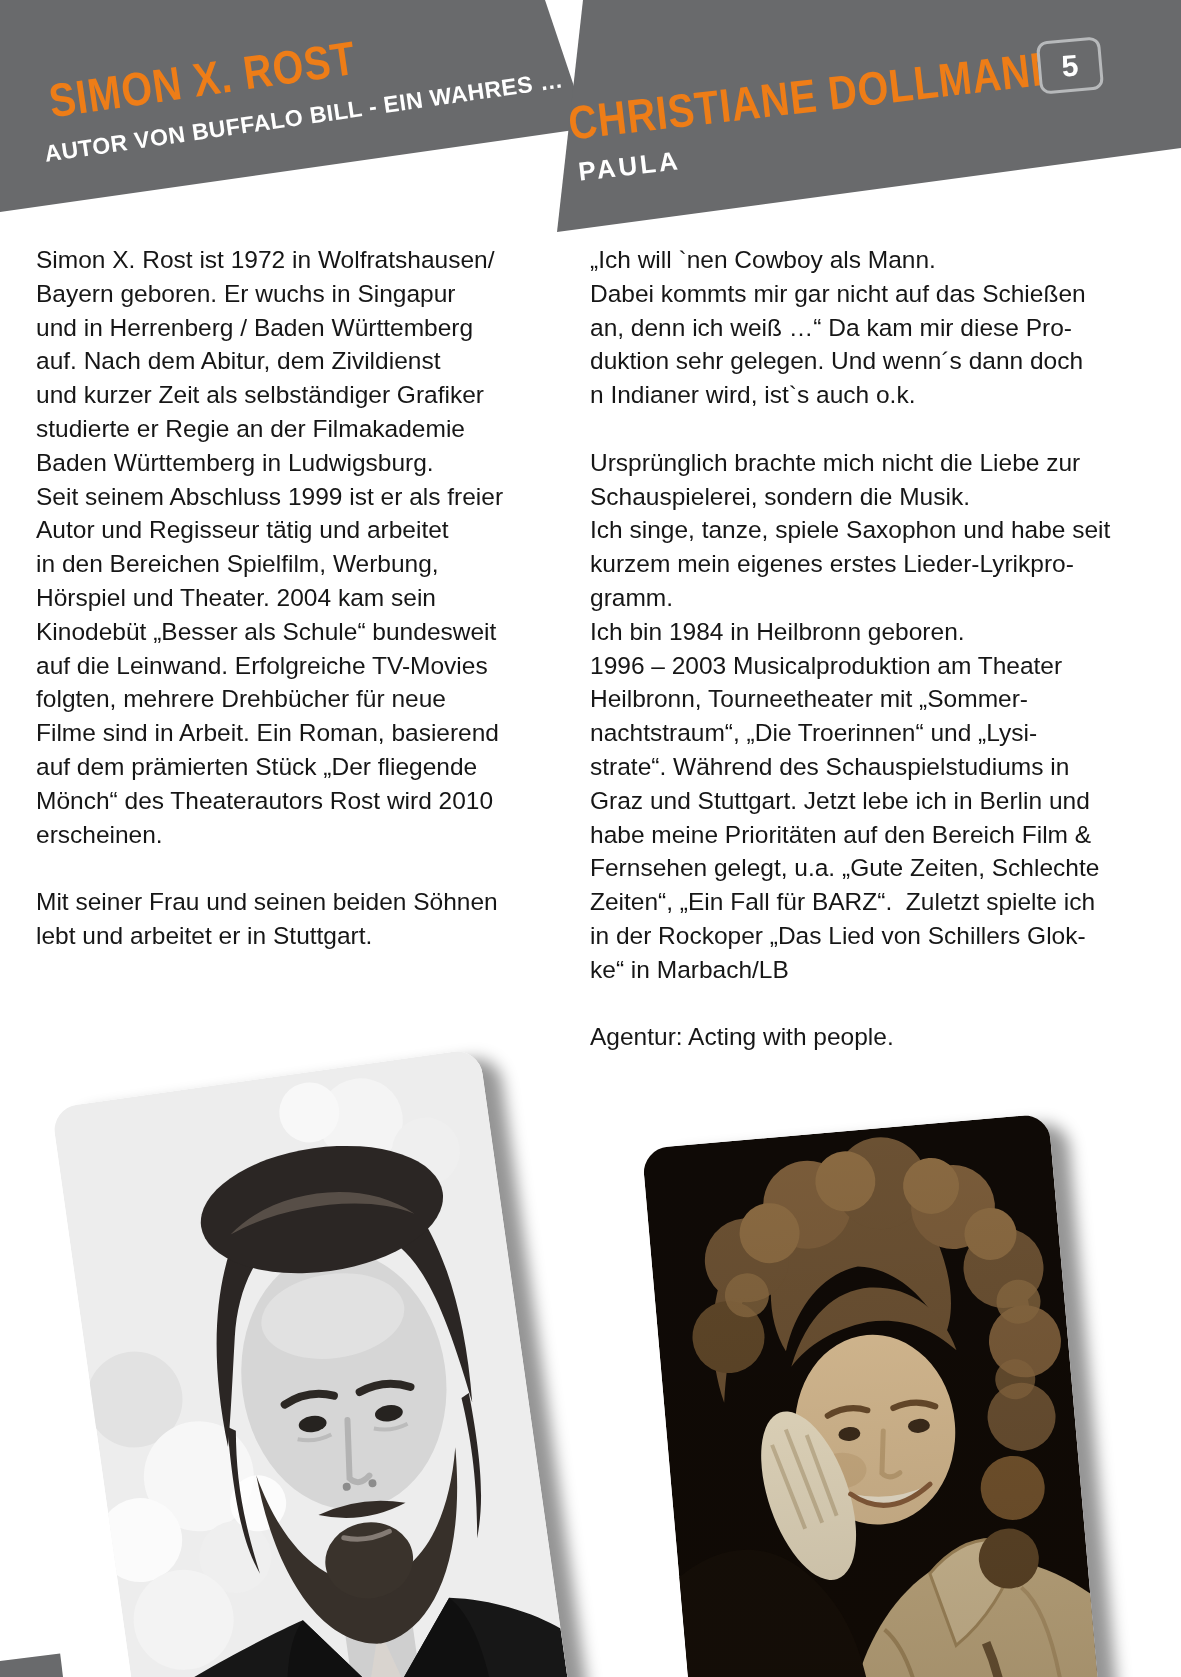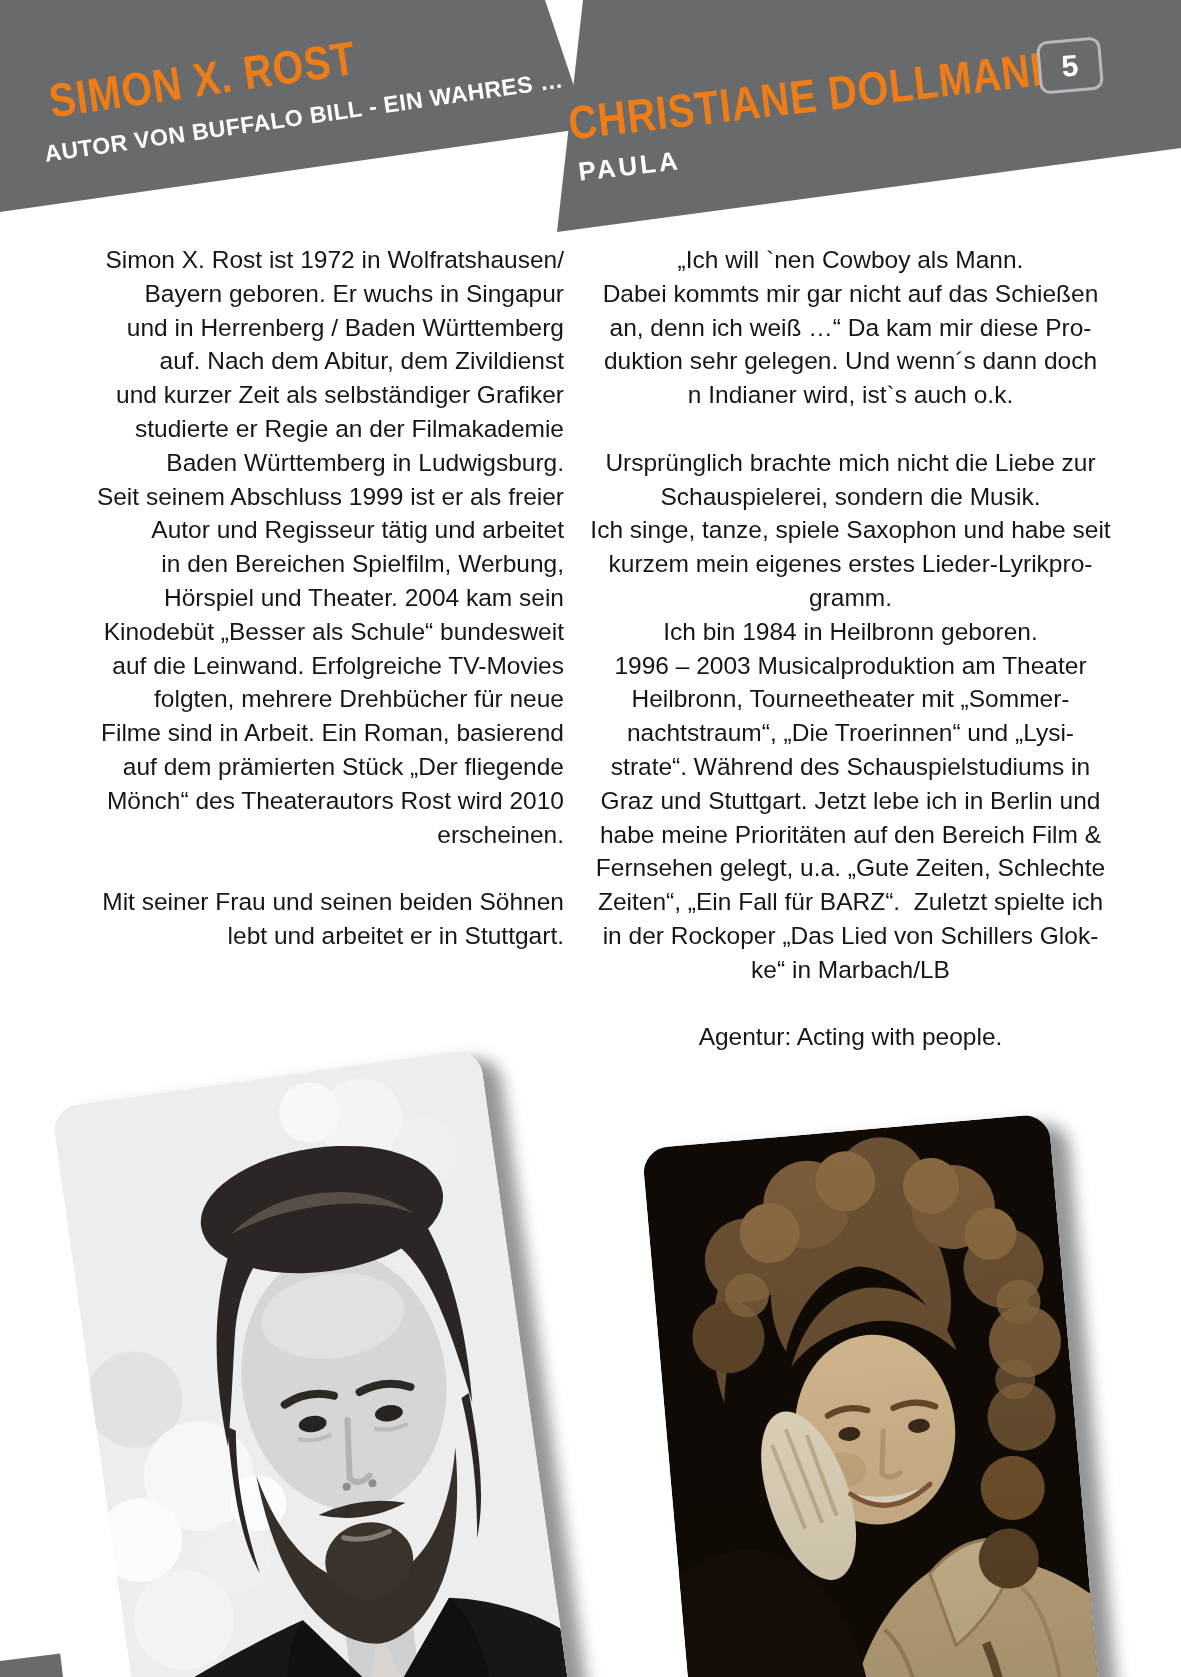--- a/index.html
+++ b/index.html
@@ -34,22 +34,22 @@
     transform:rotate(-5deg);
     display:flex; align-items:center; justify-content:center;
     color:#fff; font-size:30px; font-weight:700;
   }
 
   
   .col {
     position:absolute; top:243px; color:#161616;
     font-size:24.5px; line-height:33.8px; white-space:pre;
   }
-  .col.left  { left:54px;  width:510px;text-align:right; }
-  .col.right { left:578px; width:545px;text-align:center; }
+  .col.left  { left:36px;  width:510px; }
+  .col.right { left:590px; width:545px; }
 
   
   .photo {
     position:absolute; overflow:hidden; border-radius:26px;
     box-shadow:18px 10px 16px rgba(0,0,0,.42);
   }
   .photo.simon      { left:95px;  top:1075px; width:432px; height:660px; transform:rotate(-8deg); }
   .photo.christiane { left:668px; top:1130px; width:408px; height:620px; transform:rotate(-5deg); }
   .photo svg { display:block; }
 

